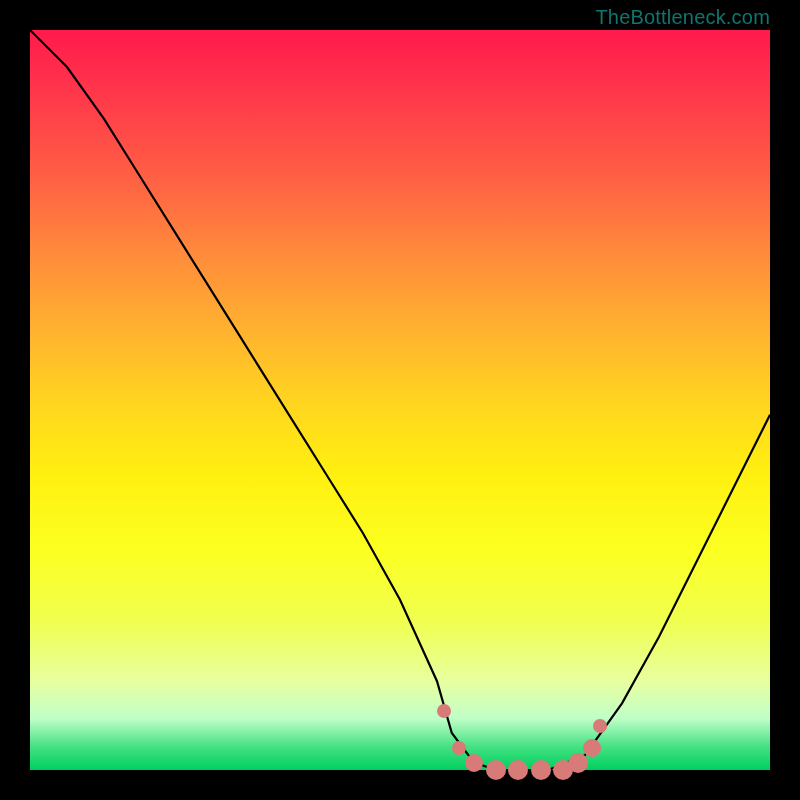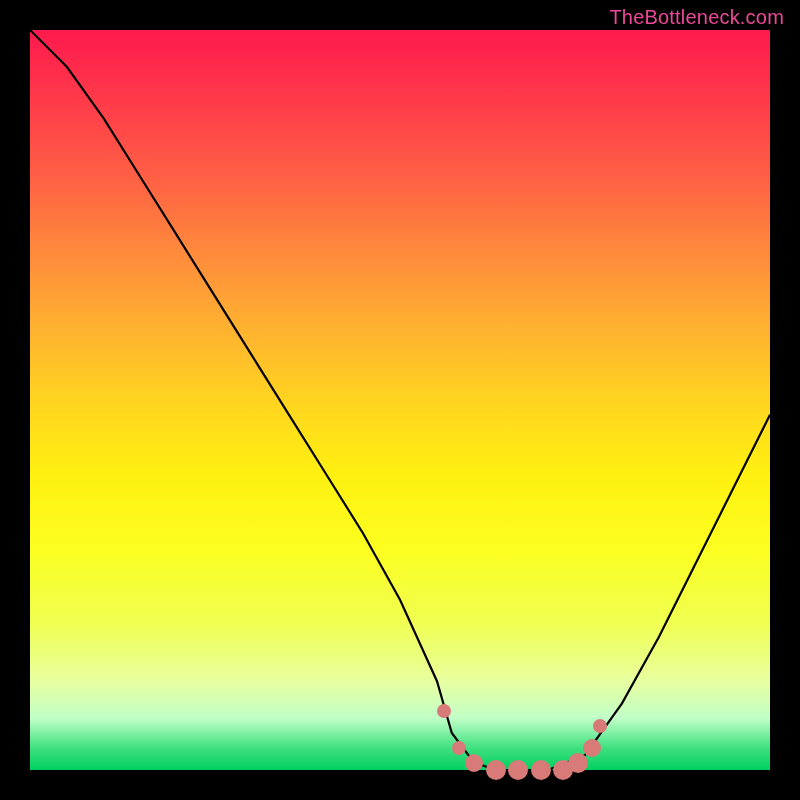--- a/index.html
+++ b/index.html
@@ -22,24 +22,24 @@
       #f0ff50 80%,
       #e8ffa0 88%,
       #c0ffc8 93%,
       #40e080 97%,
       #00d060 100%
     );
   }
   .watermark {
     position: absolute;
     top: 6px;
-    right: 16px;
+    right: 30px;
     font-family: Arial, sans-serif;
     font-size: 20px;
-    color: #ec4899;
+    color: #0f766e;
     font-weight: 500;
     letter-spacing: 0.2px;
   }
   svg.curve {
     position: absolute;
     left: 0; top: 0;
     width: 740px; height: 740px;
   }
   .marker {
     position: absolute;

